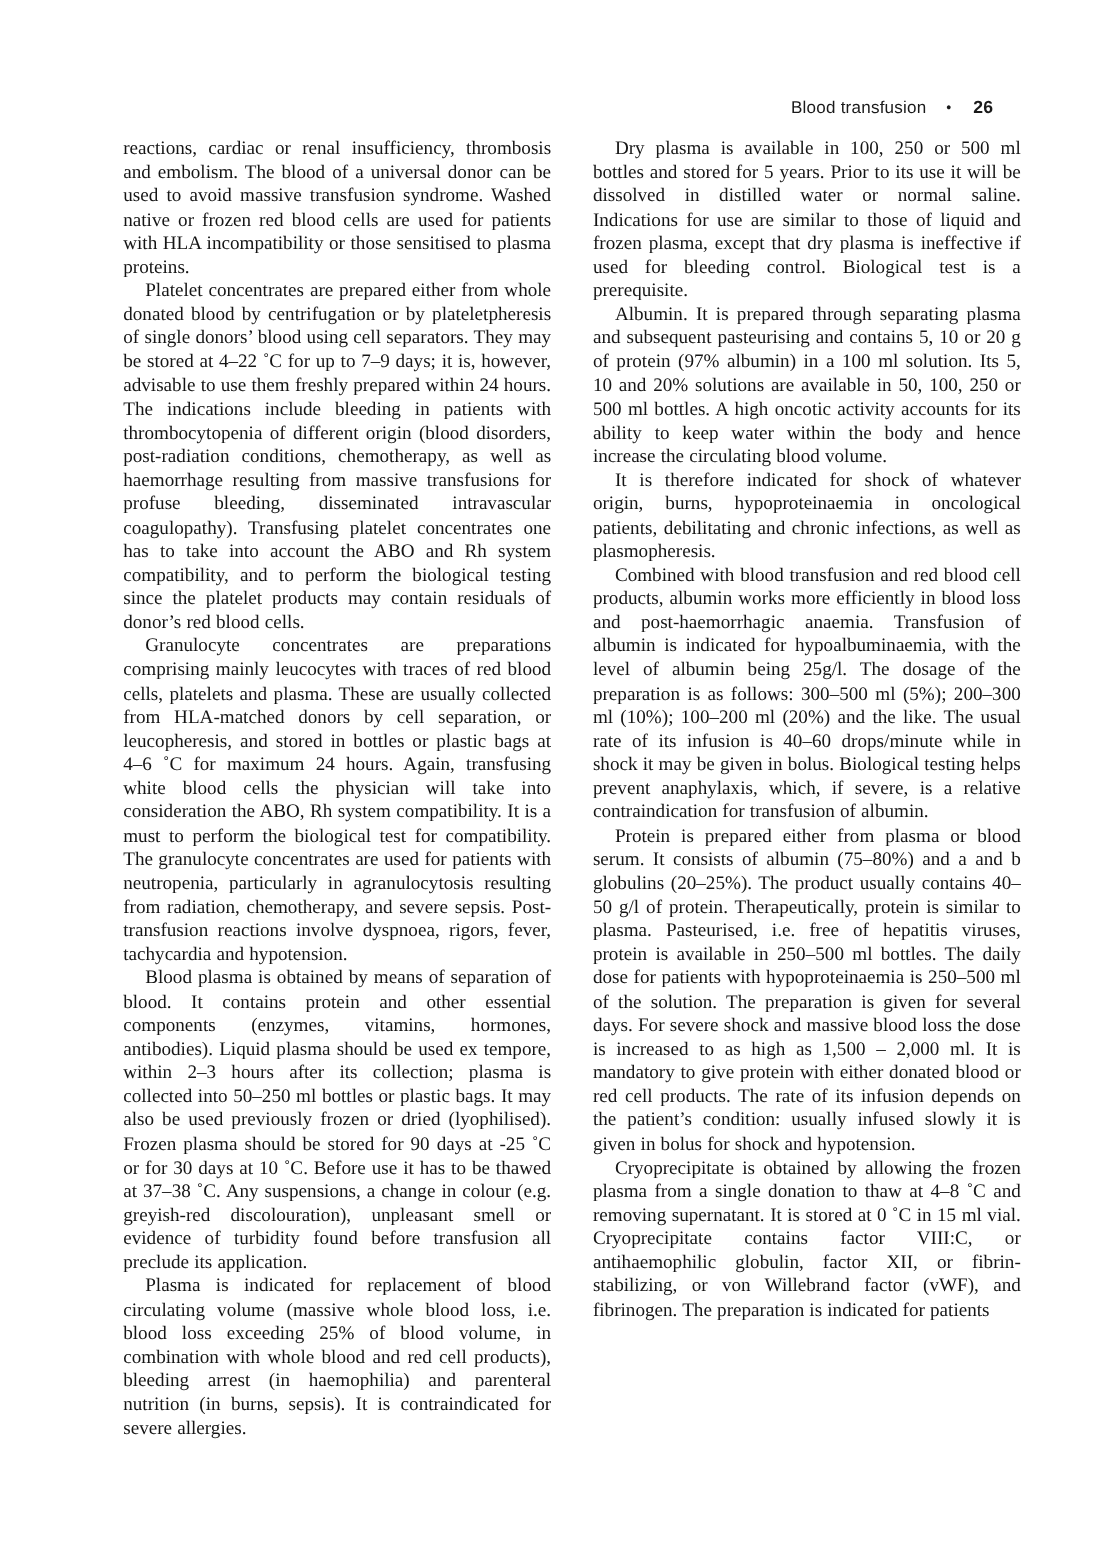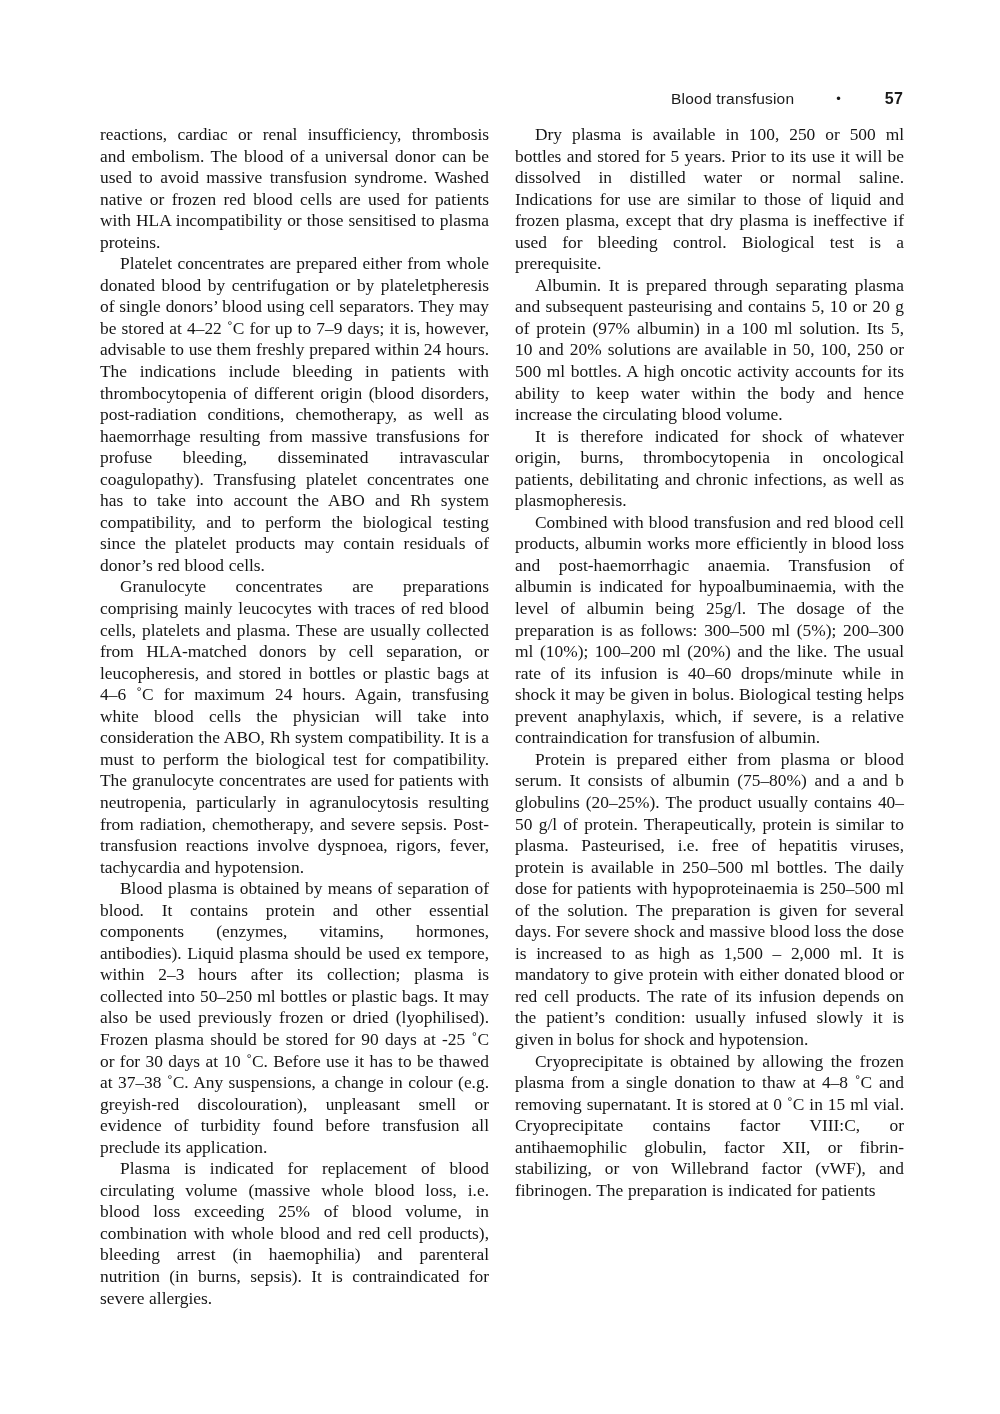--- a/index.html
+++ b/index.html
@@ -23,21 +23,20 @@
     right: 97px;
     top: 90px;
     height: 22px;
     display: flex;
     align-items: baseline;
     justify-content: flex-end;
     font-family: "Liberation Sans", sans-serif;
     font-size: 15.5px;
     color: #1a1a1a;
     letter-spacing: 0.2px;
-    gap: 24px;
   }
   .running-head .rh-title {
     font-weight: 400;
   }
   .running-head .rh-sep {
     margin: 0 16px 0 18px;
     font-size: 13px;
     position: relative;
     top: -1px;
   }
@@ -53,20 +52,21 @@
     position: absolute;
     left: 100px;
     top: 124px;
     width: 804px;
     display: flex;
     gap: 26px;
   }
   .column {
     width: 389px;
     flex: 0 0 389px;
+    margin-left: 12px;
   }
 
   .para {
     margin: 0;
     font-family: "Liberation Serif", "DejaVu Serif", serif;
     font-size: 17.4px;
     line-height: 21.55px;
     color: #151515;
     text-align: justify;
     text-justify: inter-word;
@@ -83,34 +83,34 @@
   }
 </style>
 </head>
 <body>
 
 <div class="page">
 
   <div class="running-head">
     <span class="rh-title">Blood transfusion</span>
     <span class="rh-sep">•</span>
-    <span class="rh-page">57</span>
+    <span class="rh-page">26</span>
   </div>
 
   <div class="columns">
     <div class="column" id="left-column">
         <p class="para no-indent"><span>reactions, cardiac or renal insufficiency, thrombosis and embolism. The blood of a universal donor can be used to avoid massive transfusion syndrome. Washed native or frozen red blood cells are used for patients with HLA incompatibility or those sensitised to plasma proteins.</span></p>
         <p class="para"><span class="term">Platelet concentrates</span><span> are prepared either from whole donated blood by centrifugation or by plateletpheresis of single donors’ blood using cell separators. They may be stored at 4–22 ˚C for up to 7–9 days; it is, however, advisable to use them freshly prepared within 24 hours. The indications include bleeding in patients with thrombocytopenia of different origin (blood disorders, post-radiation conditions, chemotherapy, as well as haemorrhage resulting from massive transfusions for profuse bleeding, disseminated intravascular coagulopathy). Transfusing platelet concentrates one has to take into account the ABO and Rh  system compatibility, and to perform the biological testing since the platelet products may contain residuals of donor’s red blood cells.</span></p>
         <p class="para"><span class="term">Granulocyte concentrates</span><span> are preparations comprising mainly leucocytes with traces of red blood cells, platelets and plasma. These are usually collected from HLA-matched donors by cell separation, or leucopheresis, and stored in bottles or plastic bags at 4–6 ˚C for maximum 24 hours. Again, transfusing white blood cells the physician will take into consideration the ABO, Rh  system compatibility. It is a must to perform the biological test for compatibility. The granulocyte concentrates are used for patients with neutropenia, particularly in agranulocytosis resulting from radiation, chemotherapy, and severe sepsis. Post-transfusion reactions involve dyspnoea, rigors, fever, tachycardia and hypotension.</span></p>
         <p class="para"><span class="term">Blood plasma</span><span> is obtained by means of separation of blood. It contains protein and other essential components (enzymes, vitamins, hormones, antibodies). Liquid plasma should be used ex tempore, within 2–3 hours after its collection; plasma is collected into 50–250 ml bottles or plastic bags. It may also be used previously frozen or dried (lyophilised). Frozen plasma should be stored for 90 days at  -25 ˚C or for 30 days at 10 ˚C. Before use it has to be thawed at 37–38 ˚C. Any suspensions, a change in colour (e.g. greyish-red discolouration), unpleasant smell or evidence of turbidity found before transfusion all preclude its application.</span></p>
         <p class="para"><span>Plasma is indicated for replacement of blood circulating volume (massive whole blood loss, i.e. blood loss exceeding 25% of blood volume, in combination with whole blood and red cell products), bleeding arrest (in haemophilia) and parenteral nutrition (in burns, sepsis). It is contraindicated for severe allergies.</span></p>
       </div>
     <div class="column" id="right-column">
         <p class="para"><span class="term">Dry</span><span> plasma is available in 100, 250 or 500 ml bottles and stored for 5  years. Prior to its use it will be dissolved in distilled water or normal saline. Indications for use are similar to those of liquid and frozen plasma, except that dry plasma is ineffective if used for bleeding control. Biological test is a prerequisite.</span></p>
         <p class="para"><span class="term">Albumin.</span><span> It is prepared through separating plasma and subsequent pasteurising and contains 5, 10 or 20 g of protein (97% albumin) in a 100  ml solution. Its 5, 10 and 20% solutions are available in 50, 100, 250 or 500 ml bottles. A high oncotic activity accounts for its ability to keep water within the body and hence increase the circulating blood volume.</span></p>
-        <p class="para"><span>It is therefore indicated for shock of whatever origin, burns, thrombocytopenia in oncological patients, debilitating and chronic infections, as well as plasmopheresis.</span></p>
+        <p class="para"><span>It is therefore indicated for shock of whatever origin, burns, hypoproteinaemia in oncological patients, debilitating and chronic infections, as well as plasmopheresis.</span></p>
         <p class="para"><span>Combined with blood transfusion and red blood cell products, albumin works more efficiently in blood loss and post-haemorrhagic anaemia. Transfusion of albumin is indicated for hypoalbuminaemia, with the level of albumin being 25g/l. The dosage of the preparation is as follows: 300–500 ml (5%); 200–300 ml (10%); 100–200 ml (20%) and the like. The usual rate of its infusion is 40–60 drops/minute while in shock it may be given in bolus. Biological testing helps prevent anaphylaxis, which, if severe, is a relative contraindication for transfusion of albumin.</span></p>
         <p class="para"><span class="term">Protein</span><span> is prepared either from plasma or blood serum. It consists of albumin (75–80%) and a and b globulins (20–25%). The product usually contains 40–50 g/l of protein. Therapeutically, protein is similar to plasma. Pasteurised, i.e. free of hepatitis viruses, protein is available in 250–500 ml bottles. The daily dose for patients with hypoproteinaemia is 250–500 ml of the solution. The preparation is given for several days. For severe shock and massive blood loss the dose is increased to as high as 1,500 – 2,000 ml. It is mandatory to give protein with either donated blood or red cell products. The rate of its infusion depends on the patient’s condition: usually infused slowly it is given in bolus for shock and hypotension.</span></p>
         <p class="para"><span class="term">Cryoprecipitate</span><span> is obtained by allowing the frozen plasma from a single donation to thaw at 4–8 ˚C and removing supernatant. It is stored at 0 ˚C in 15 ml vial. Cryoprecipitate contains factor VIII:C, or antihaemophilic globulin, factor XII, or fibrin-stabilizing, or von Willebrand factor (vWF), and fibrinogen. The preparation is indicated for patients</span></p>
       </div>
   </div>
 
 </div>
 
 </body></html>

